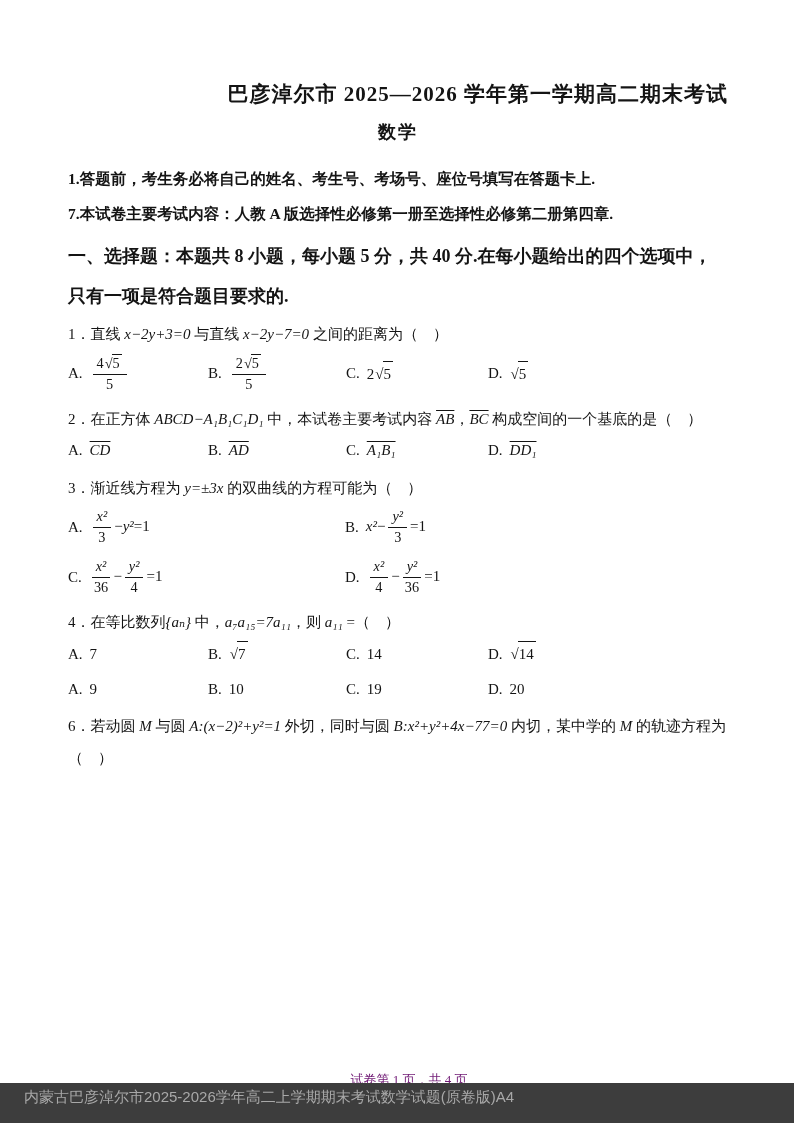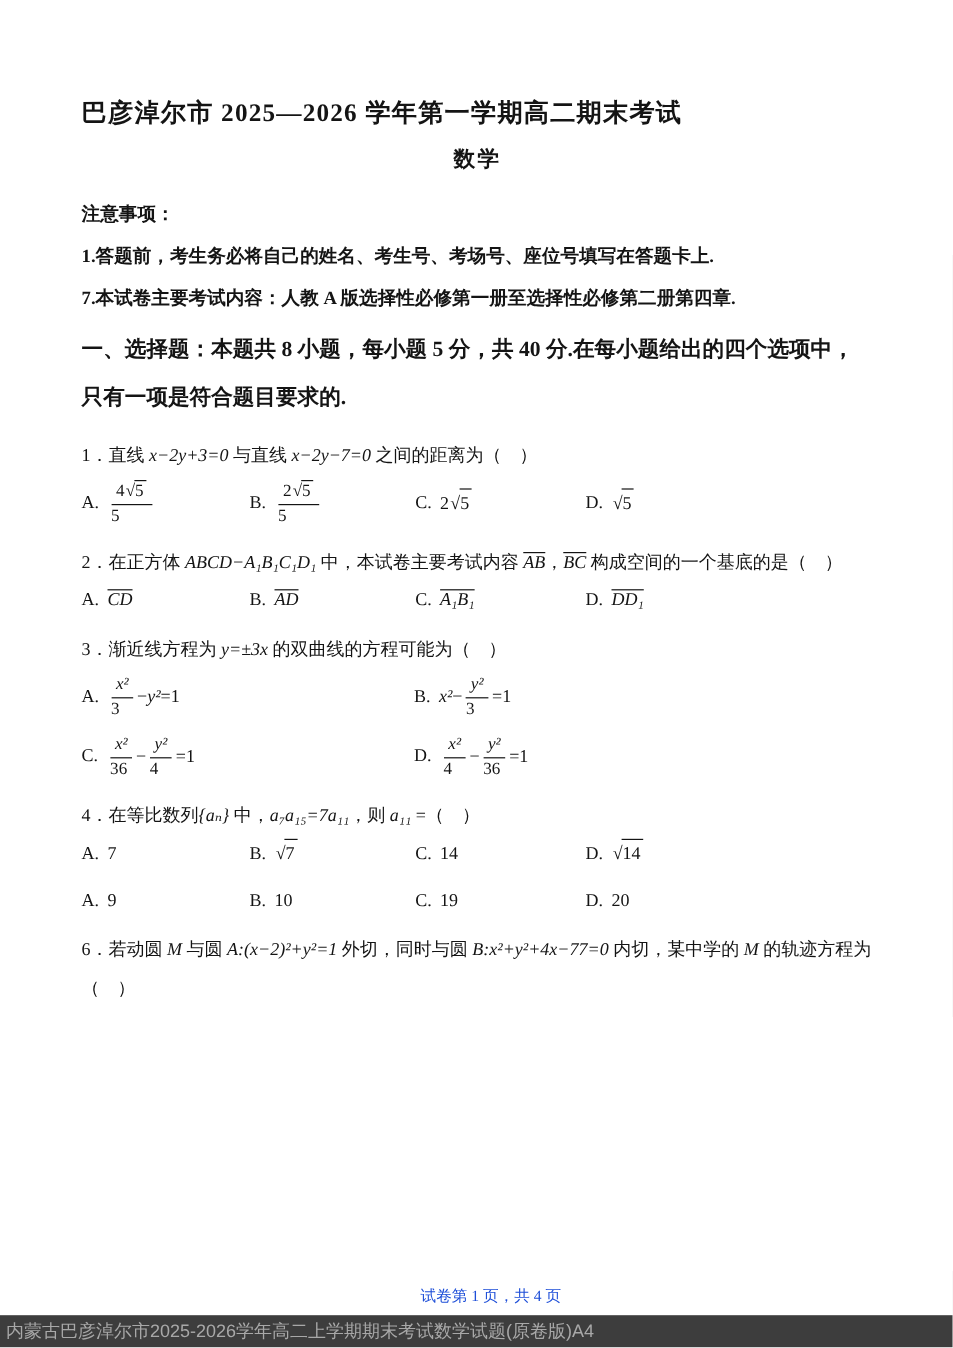--- a/index.html
+++ b/index.html
@@ -4,66 +4,65 @@
 <style>
   * { margin:0; padding:0; box-sizing:border-box; }
   html,body { background:#e9e9e9; }
   .page {
     position:relative; width:794px; height:1123px; margin:0 auto;
     background:#ffffff; color:#141414; overflow:hidden;
     font-family:"Liberation Serif","DejaVu Serif",serif;
   }
   .content { padding:80px 66px 0 68px; }
 
-  .title { text-align:left; font-size:21px; font-weight:700; letter-spacing:1px; }
+  .title { text-align:right; font-size:21px; font-weight:700; letter-spacing:1px; }
   .subject { text-align:center; font-size:18px; font-weight:700; margin-top:12px; letter-spacing:2px; }
 
   .notices { margin-top:18px; font-size:15.5px; font-weight:700; }
   .notices p { line-height:2.25; }
 
   .section-heading { font-size:18px; font-weight:700; line-height:2.25; margin-top:4px; }
 
-  .question { font-size:15px; margin-top:13px; }
+  .question { font-size:15px; margin-top:2px; }
   .stem { line-height:2.1; }
 
   .opts { display:grid; align-items:center; margin:3px 0 9px; }
   .cols4 { grid-template-columns:140px 138px 142px 1fr; width:540px; }
   .cols2 { grid-template-columns:277px 1fr; width:620px; row-gap:9px; }
   .opt { display:flex; align-items:center; line-height:1.7; }
   .lab { margin-right:7px; }
 
   
   .mi { font-style:italic; }
   .ovl { text-decoration:overline; }
-  .frac { display:inline-flex; flex-direction:column; align-items:flex-start; vertical-align:middle;
+  .frac { display:inline-flex; flex-direction:column; align-items:center; vertical-align:middle;
           margin:1px 3px; line-height:1.25; font-size:0.95em; text-align:center; }
   .fn { border-bottom:1px solid #141414; padding:0 4px 1px; }
   .fd { padding-top:1px; }
   .sqrt { display:inline-block; white-space:nowrap; margin:0 1px; }
   .rad { display:inline-block; }
   .rb { display:inline-block; border-top:1px solid #141414; padding:0 2px 0 1px; margin-left:-1px; }
 
-  .footer { position:absolute; left:0; right:0; bottom:34px; text-align:center; font-size:13px; color:#1d4ed8;margin-left:24px; }
+  .footer { position:absolute; left:0; right:0; bottom:34px; text-align:center; font-size:13px; color:#701a75;margin-left:24px; }
   .watermark {
-    position:absolute; left:0; right:0; bottom:0; height:27px;
-    line-height:27px; padding-left:5px; font-size:15px;
+    position:absolute; left:0; right:0; bottom:0; height:40px;
+    line-height:27px; padding-left:24px; font-size:15px;
     font-family:"Liberation Sans","DejaVu Sans",sans-serif;
   }
 </style>
 </head>
 <body>
 
 <div class="page">
   <div class="content">
 
     <h1 class="title">巴彦淖尔市 2025—2026 学年第一学期高二期末考试</h1>
     <h2 class="subject">数学</h2>
 
     <div class="notices">
-      <p>注意事项：</p>
       <p>1.答题前，考生务必将自己的姓名、考生号、考场号、座位号填写在答题卡上.</p>
       <p>7.本试卷主要考试内容：人教 A 版选择性必修第一册至选择性必修第二册第四章.</p>
     </div>
 
     <p class="section-heading">一、选择题：本题共 8 小题，每小题 5 分，共 40 分.在每小题给出的四个选项中，只有一项是符合题目要求的.</p>
 
     <div class="question">
       <p class="stem"><span>1．直线 </span><span class="mi">x−2y+3=0</span><span> 与直线 </span><span class="mi">x−2y−7=0</span><span> 之间的距离为（　）</span></p>
       <div class="opts cols4">
         <span class="opt">

